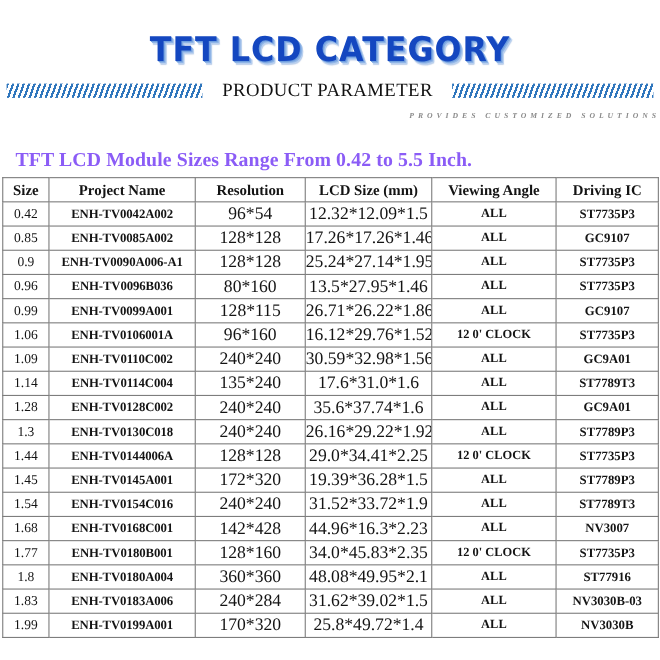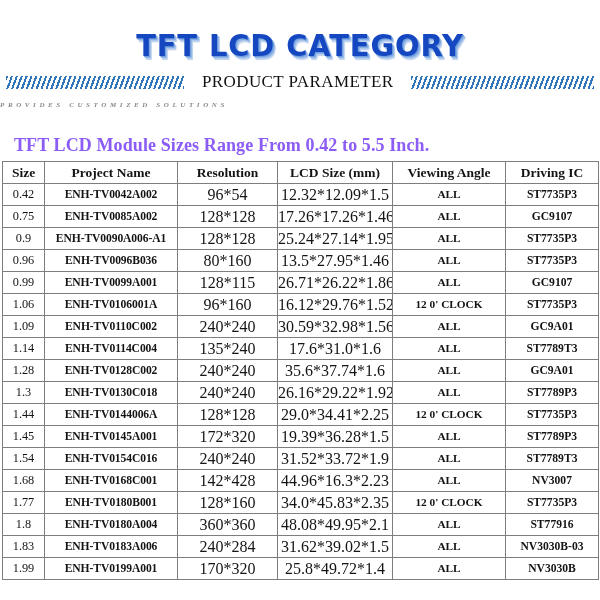--- a/index.html
+++ b/index.html
@@ -70,21 +70,21 @@
     font-family: "Liberation Serif", serif;
     font-size: 17px;
     letter-spacing: 0.4px;
     color: #111111;
     white-space: nowrap;
     padding: 0 4px;
   }
 
   .tagline {
     margin-top: 9px;
-    text-align: left;
+    text-align: right;
     font-family: "Liberation Serif", serif;
     font-style: italic;
     font-weight: bold;
     font-size: 7px;
     letter-spacing: 3.6px;
     color: #8a8a8a;
   }
 
   .subtitle {
     margin: 26px 0 0 14px;
@@ -195,21 +195,21 @@
       <tbody id="spec-body">
           <tr>
             <td class="size-cell">0.42</td>
             <td class="name-cell">ENH-TV0042A002</td>
             <td class="res-cell">96*54</td>
             <td class="lcd-cell">12.32*12.09*1.5</td>
             <td class="view-cell">ALL</td>
             <td class="ic-cell">ST7735P3</td>
           </tr>
           <tr>
-            <td class="size-cell">0.75</td>
+            <td class="size-cell">0.85</td>
             <td class="name-cell">ENH-TV0085A002</td>
             <td class="res-cell">128*128</td>
             <td class="lcd-cell">17.26*17.26*1.46</td>
             <td class="view-cell">ALL</td>
             <td class="ic-cell">GC9107</td>
           </tr>
           <tr>
             <td class="size-cell">0.9</td>
             <td class="name-cell">ENH-TV0090A006-A1</td>
             <td class="res-cell">128*128</td>

